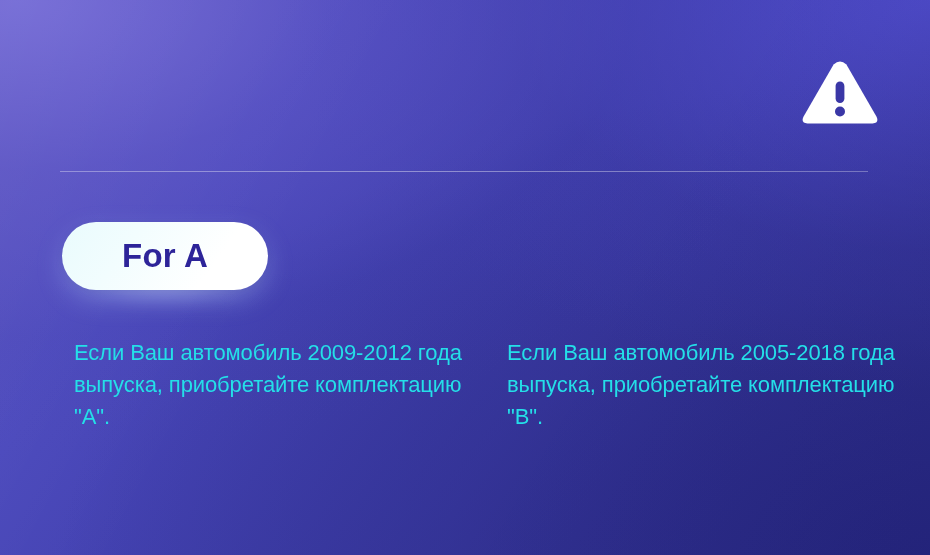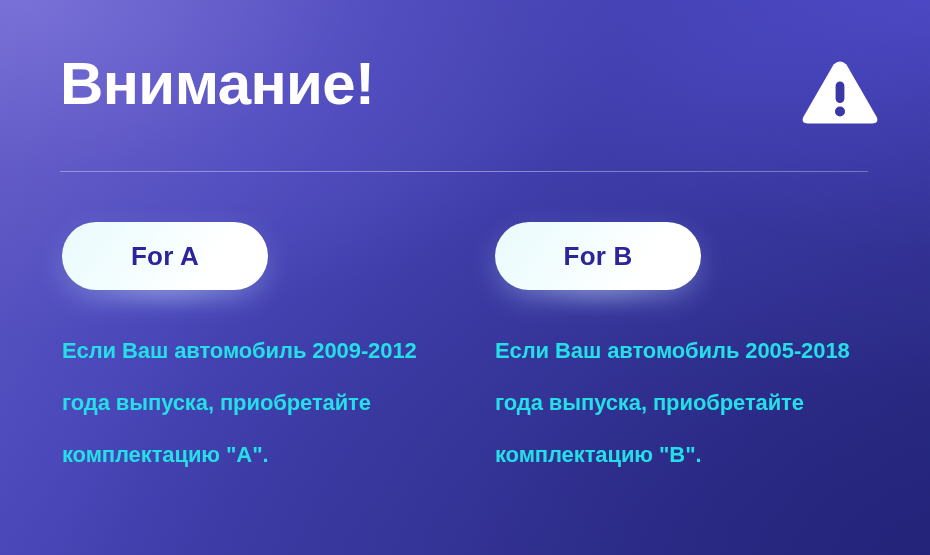--- a/index.html
+++ b/index.html
@@ -86,66 +86,59 @@
     top: 0;
     width: 206px;
     height: 68px;
     border-radius: 34px;
     background: linear-gradient(125deg, #e9fbfd 0%, #f2fdfe 32%, #ffffff 72%, #ffffff 100%);
     box-shadow: 0 10px 26px rgba(180,205,255,0.30), 0 2px 6px rgba(40,40,120,0.18);
     display: flex;
     align-items: center;
     justify-content: center;
     color: #2d2499;
-    font-size: 26px;
+    font-size: 33px;
     font-weight: 700;
     letter-spacing: 0.2px;
   }
 
   .desc {
-    margin: 0;
+    margin: 12px;
     padding: 0;
     width: 392px;
     color: #24dfe8;
     font-size: 22px;
-    font-weight: 700;
-    line-height: 52px;
+    font-weight: 400;
+    line-height: 32px;
     letter-spacing: -0.1px;
   }
   .desc-a { position: absolute; left: 62px; top: 325px; }
   .desc-b { position: absolute; left: 495px; top: 325px; }
 </style>
 </head>
 <body>
 
 <div class="banner">
   <div class="sheen"></div>
 
-  <h1 class="title">Внимание!</h1>
 
   <div class="warn-icon">
     <svg viewBox="0 0 78 70" xmlns="http://www.w3.org/2000/svg" aria-hidden="true">
       <path d="M32.6 4.6 L2.6 56.6 Q-0.6 62.8 6.4 63.4 L71.6 63.4 Q78.6 62.8 75.4 56.6 L45.4 4.6 Q39.0 -1.4 32.6 4.6 Z" fill="#ffffff"></path>
       <rect x="34.6" y="21.5" width="8.8" height="21.5" rx="4.4" fill="#3a37a6"></rect>
       <circle cx="39" cy="51.5" r="5.0" fill="#3a37a6"></circle>
     </svg>
   </div>
 
   <div class="divider"></div>
 
   <div class="col col-a">
     <div class="pill-wrap">
       <div class="pill-glow"></div>
       <div class="pill">For A</div>
     </div>
   </div>
 
   <p class="desc desc-a">Если Ваш автомобиль 2009-2012 года выпуска, приобретайте комплектацию "А".</p>
 
-  <div class="col col-b">
-    <div class="pill-wrap">
-      <div class="pill-glow"></div>
-      <div class="pill">For B</div>
-    </div>
-  </div>
 
   <p class="desc desc-b">Если Ваш автомобиль 2005-2018 года выпуска, приобретайте комплектацию "В".</p>
 </div>
 
 </body></html>

